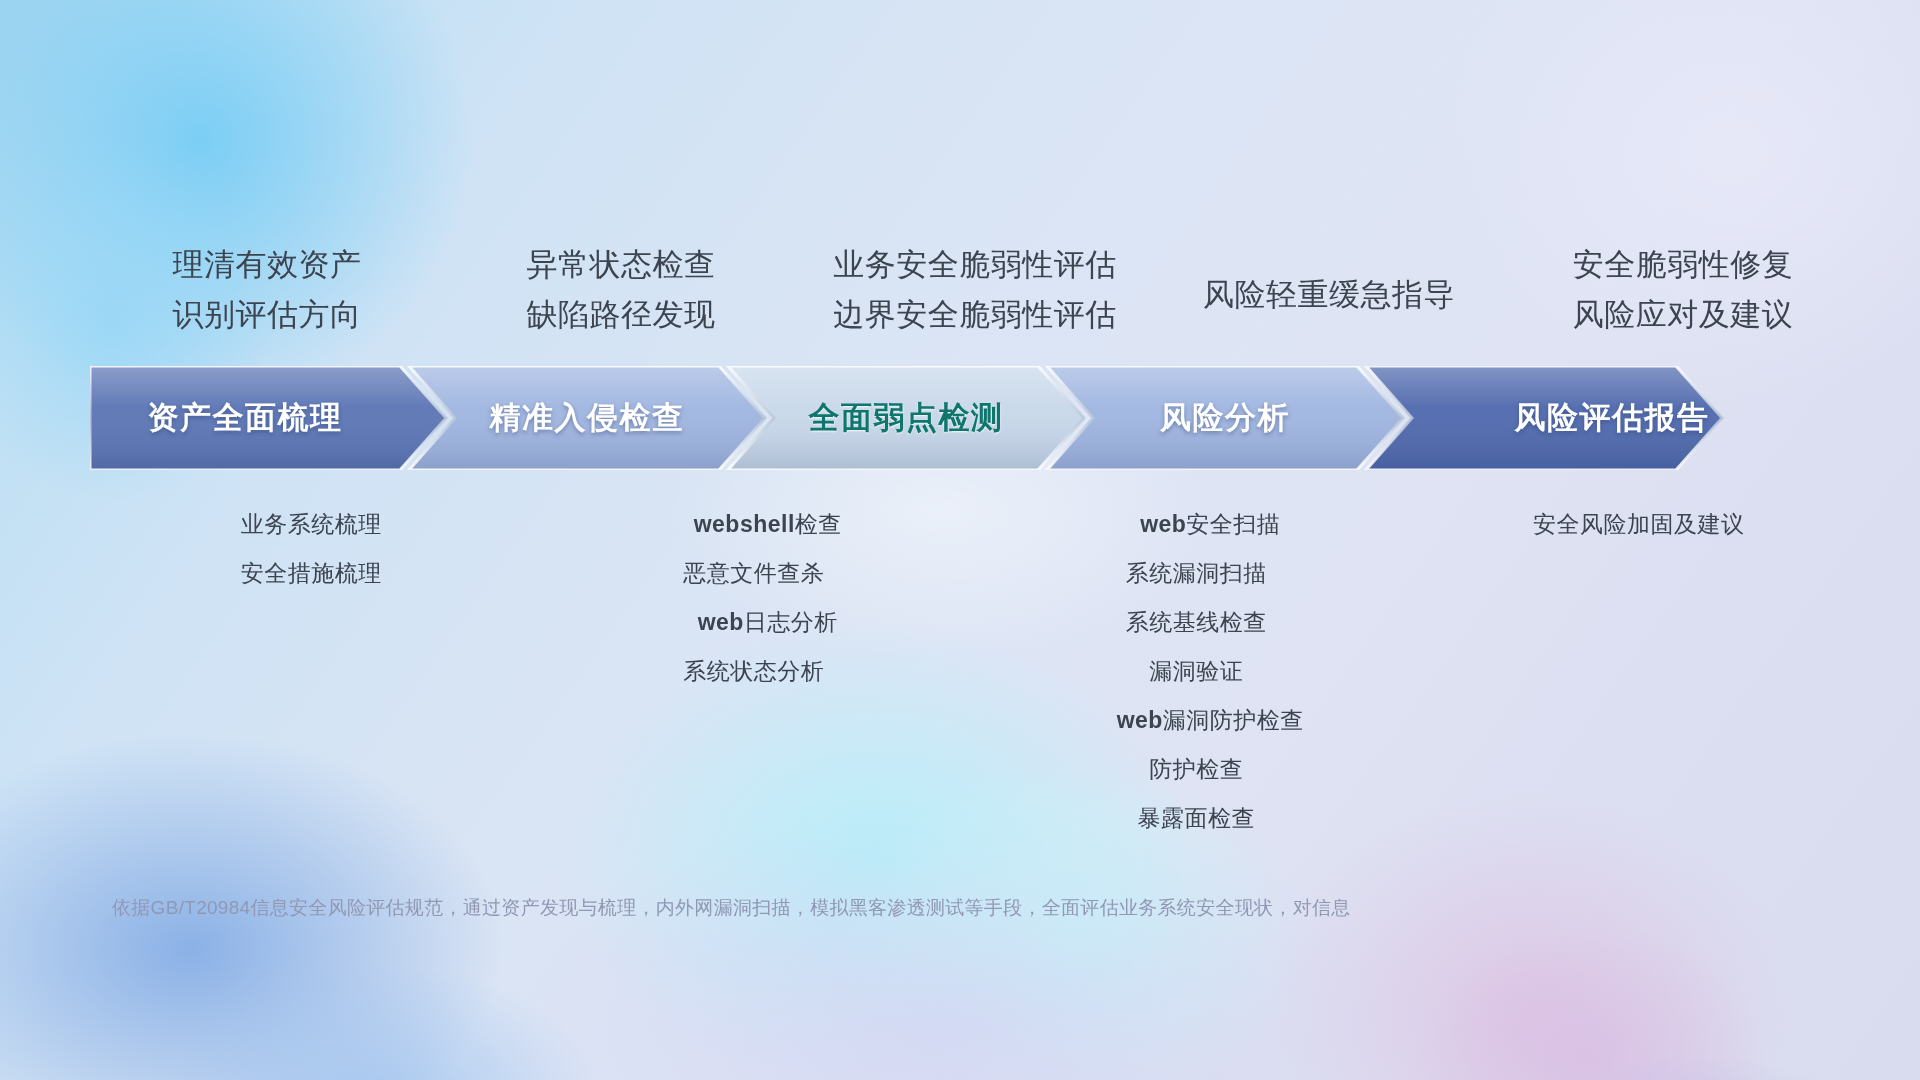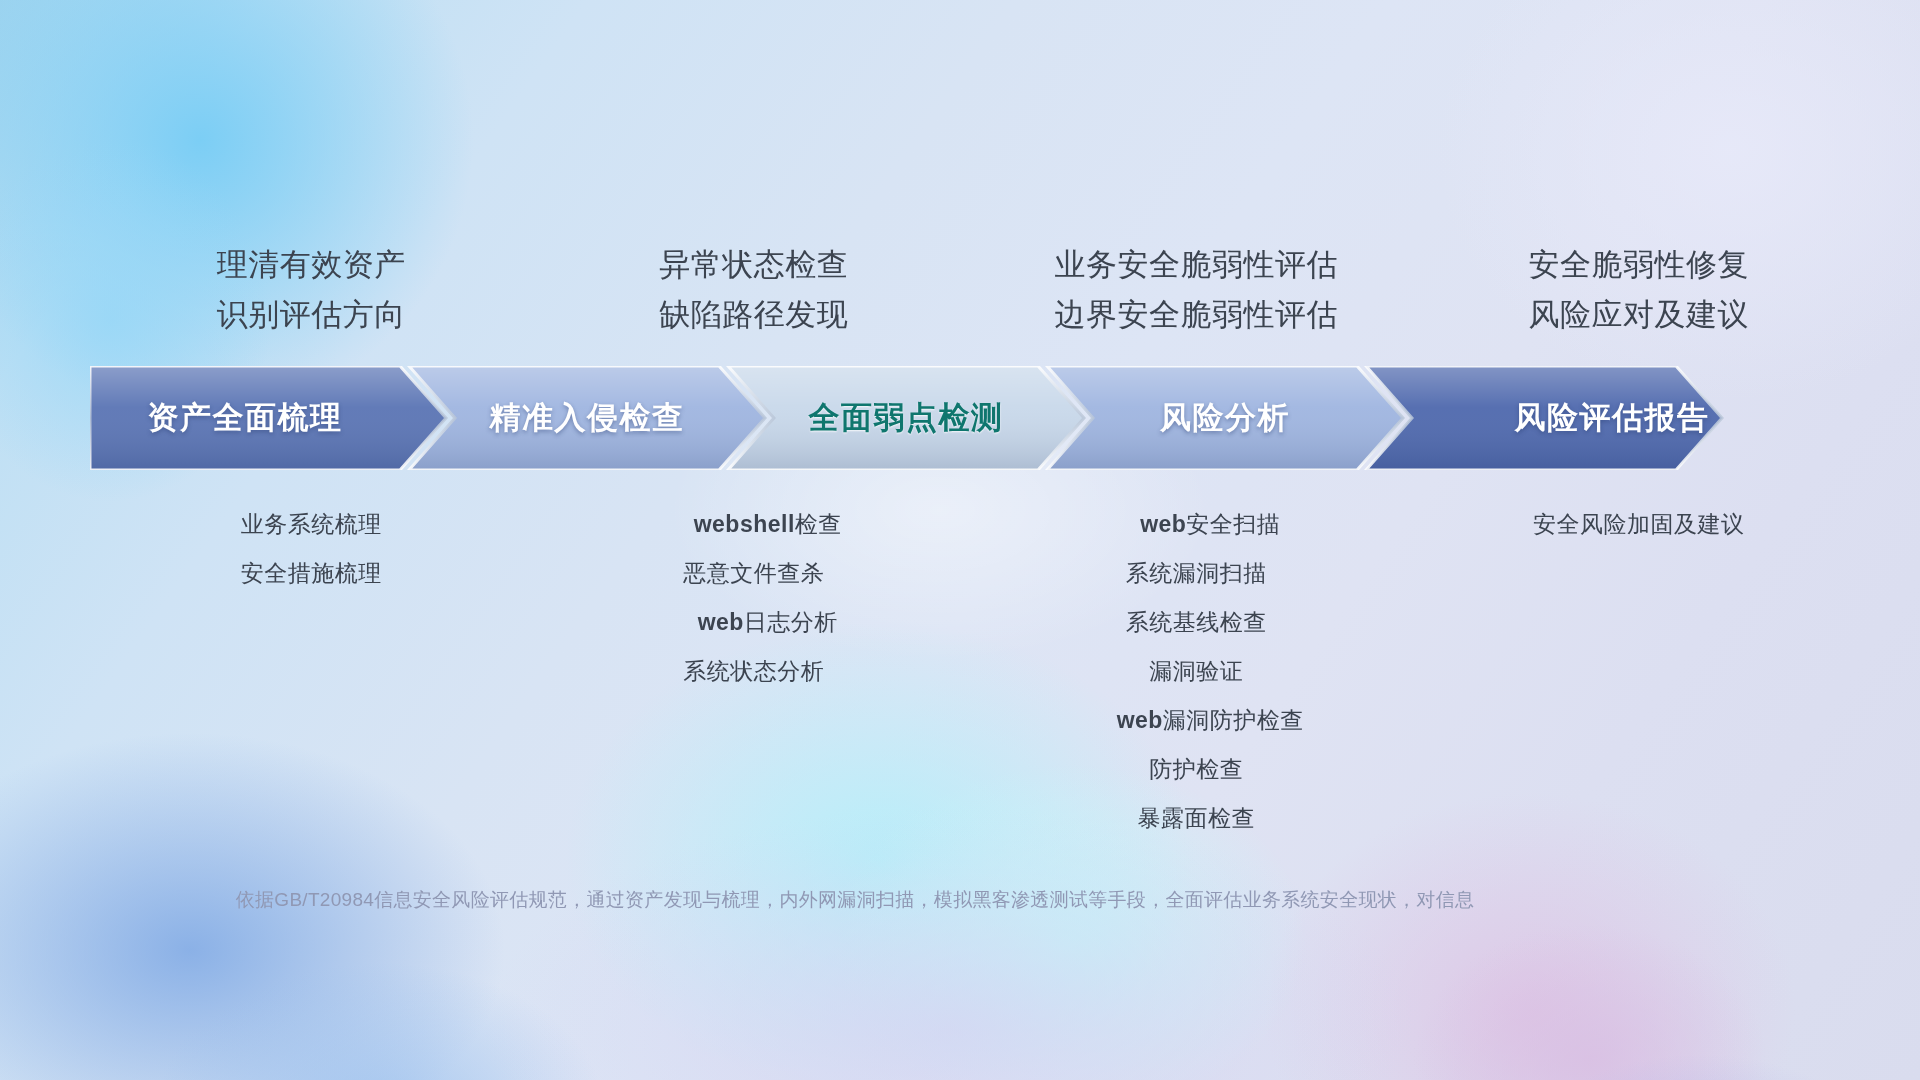--- a/index.html
+++ b/index.html
@@ -109,21 +109,21 @@
     font-size:23px;color:#3c4450;line-height:49px;white-space:nowrap;
     letter-spacing:.5px;
   }
   .botcol .item .en{font-weight:bold;margin-left:28px;}
 
   
   #footer{
     position:absolute;left:100px;top:880px;width:1510px;
     font-size:19px;line-height:31px;color:#9098b4;letter-spacing:.3px;
   }
-  #footer p{margin:4px;text-align:center;}
+  #footer p{margin:12px;}
 </style>
 </head>
 <body>
 
 <div id="bg">
   <div class="bglayer" id="bg-base"></div>
   <div class="bglayer" id="bg-topleft"></div>
   <div class="bglayer" id="bg-topleft2"></div>
   <div class="bglayer" id="bg-topright"></div>
   <div class="bglayer" id="bg-whitecenter"></div>
@@ -144,20 +144,23 @@
         <div class="lbl">理清有效资产</div>
         <div class="lbl">识别评估方向</div>
       </div>
       <div class="topcol">
         <div class="lbl">异常状态检查</div>
         <div class="lbl">缺陷路径发现</div>
       </div>
       <div class="topcol">
         <div class="lbl">业务安全脆弱性评估</div>
         <div class="lbl">边界安全脆弱性评估</div>
+      </div>
+      <div class="topcol mid-shift">
+        <div class="lbl">风险轻重缓急指导</div>
       </div>
       <div class="topcol">
         <div class="lbl">安全脆弱性修复</div>
         <div class="lbl">风险应对及建议</div>
       </div>
     </div>
 
   <div id="banner">
     <svg viewBox="0 0 1770 104" preserveAspectRatio="none">
       <defs>

